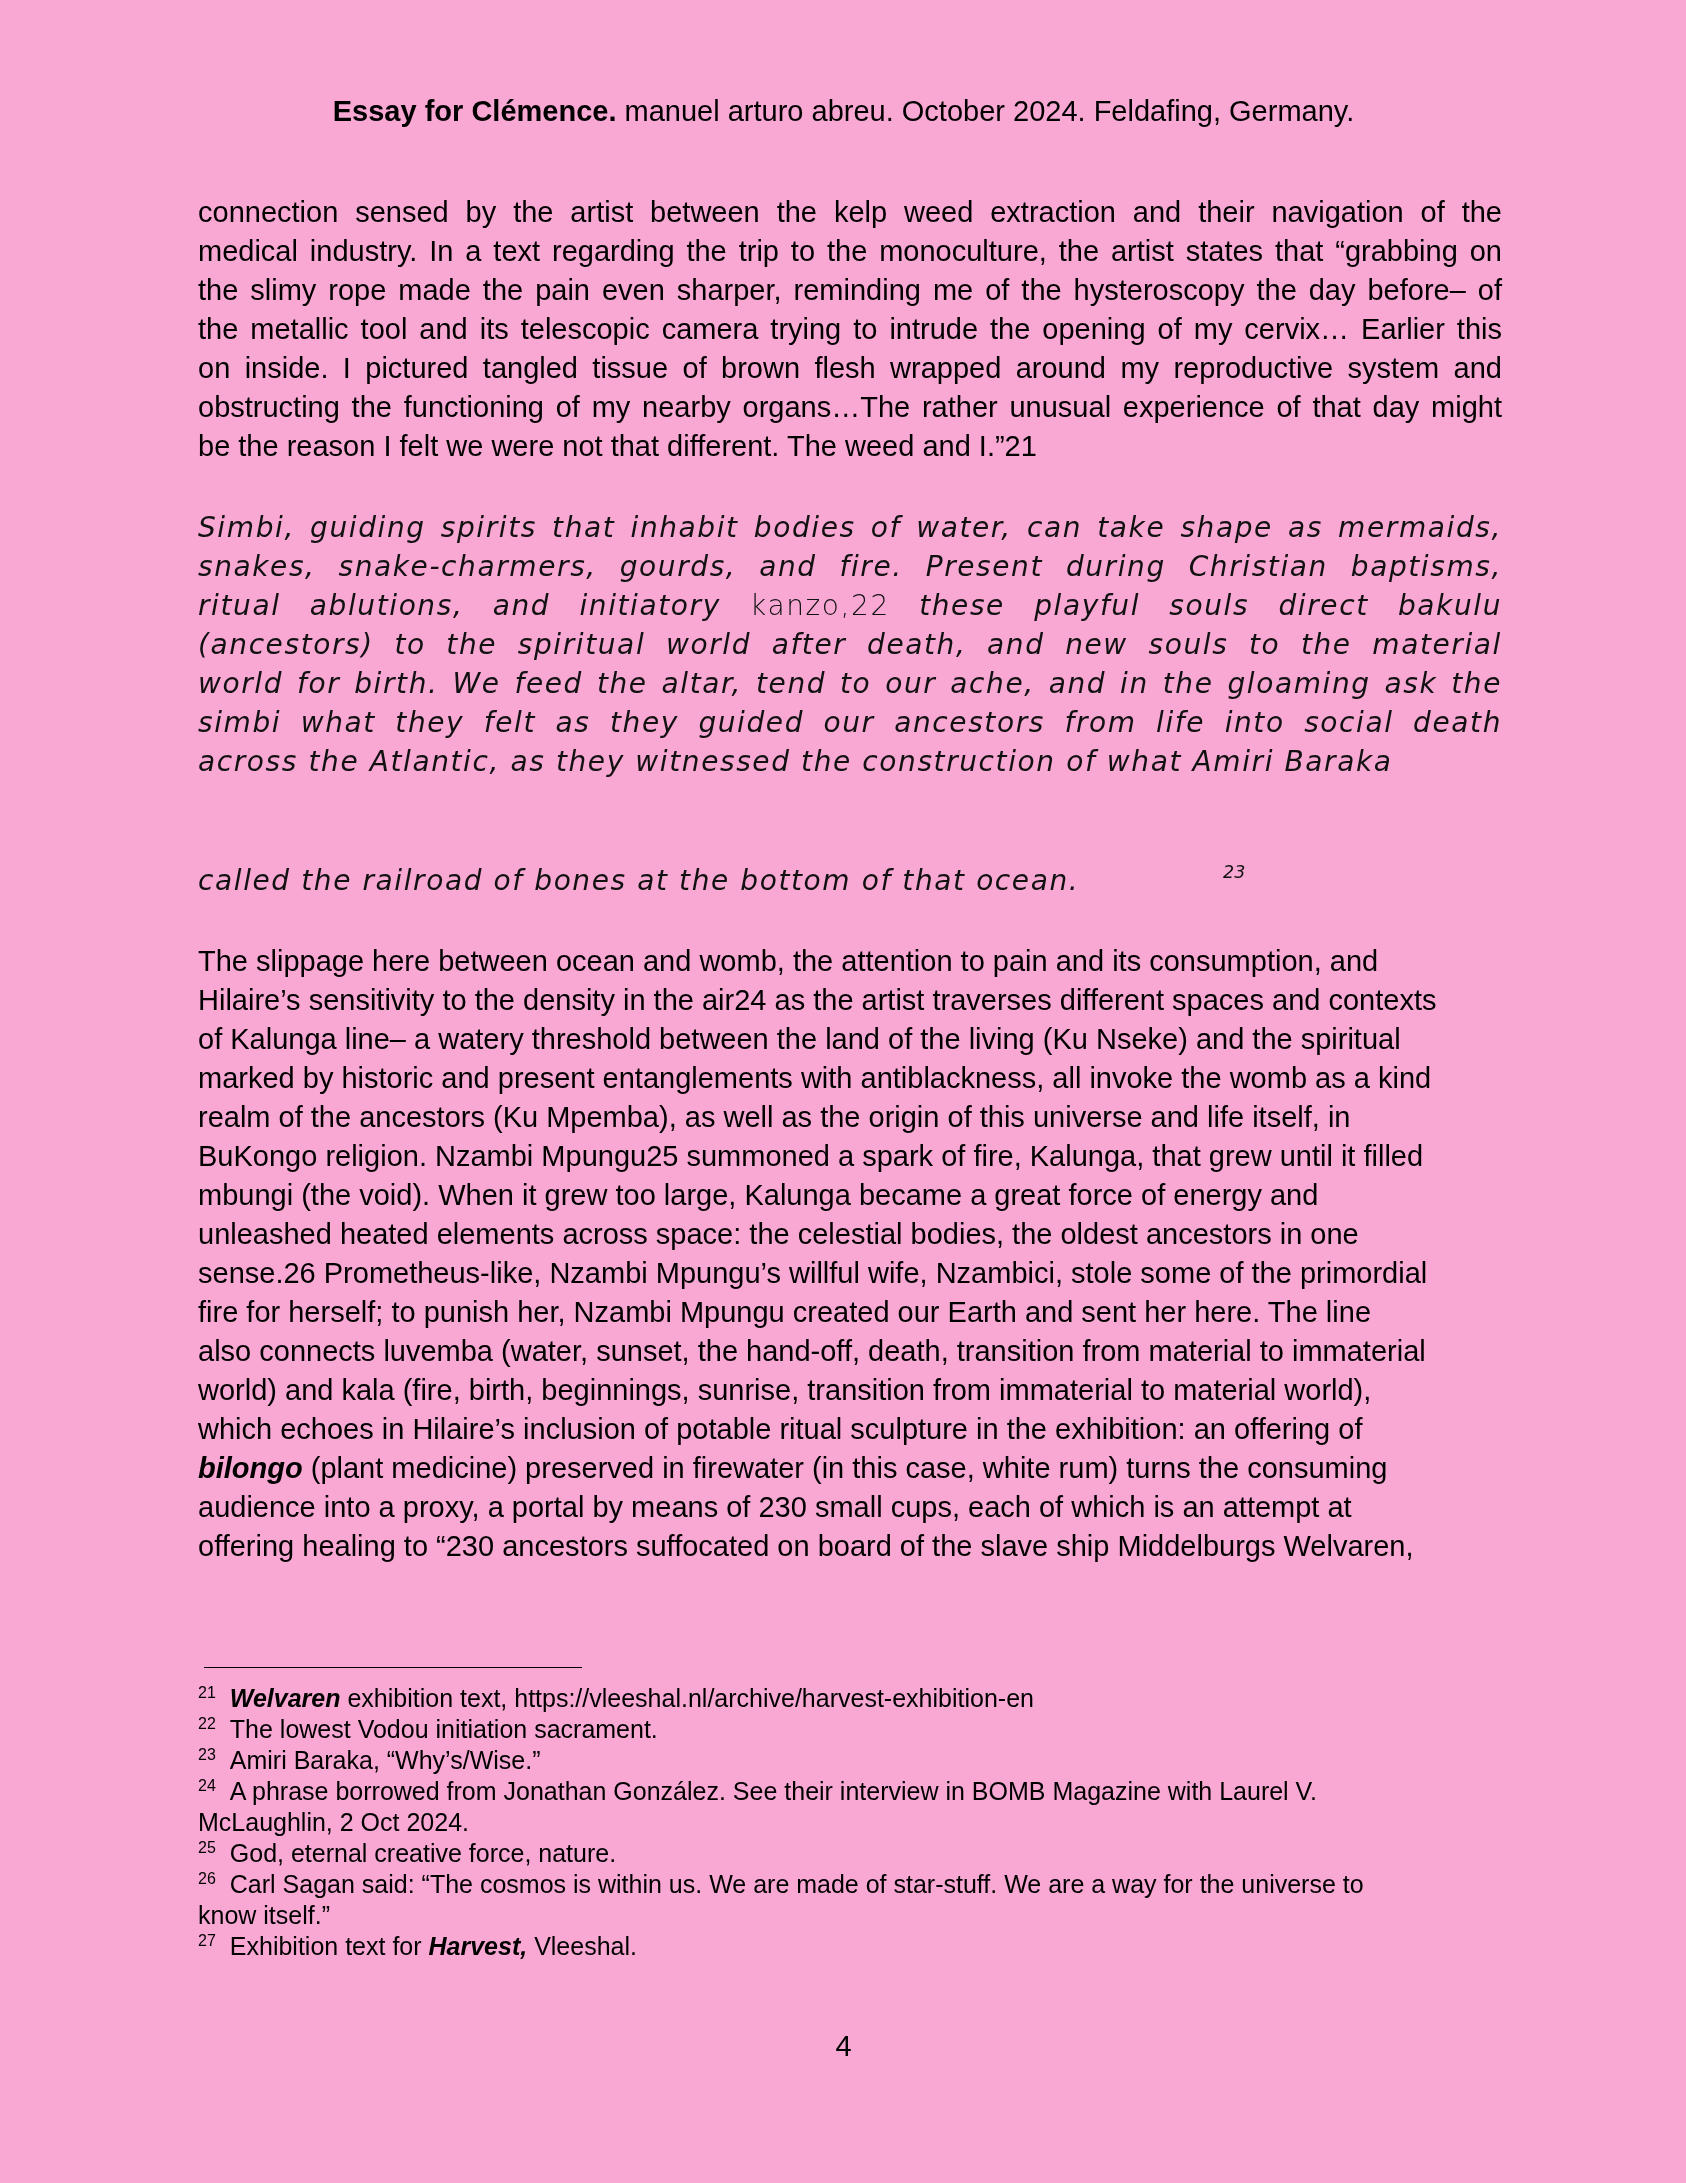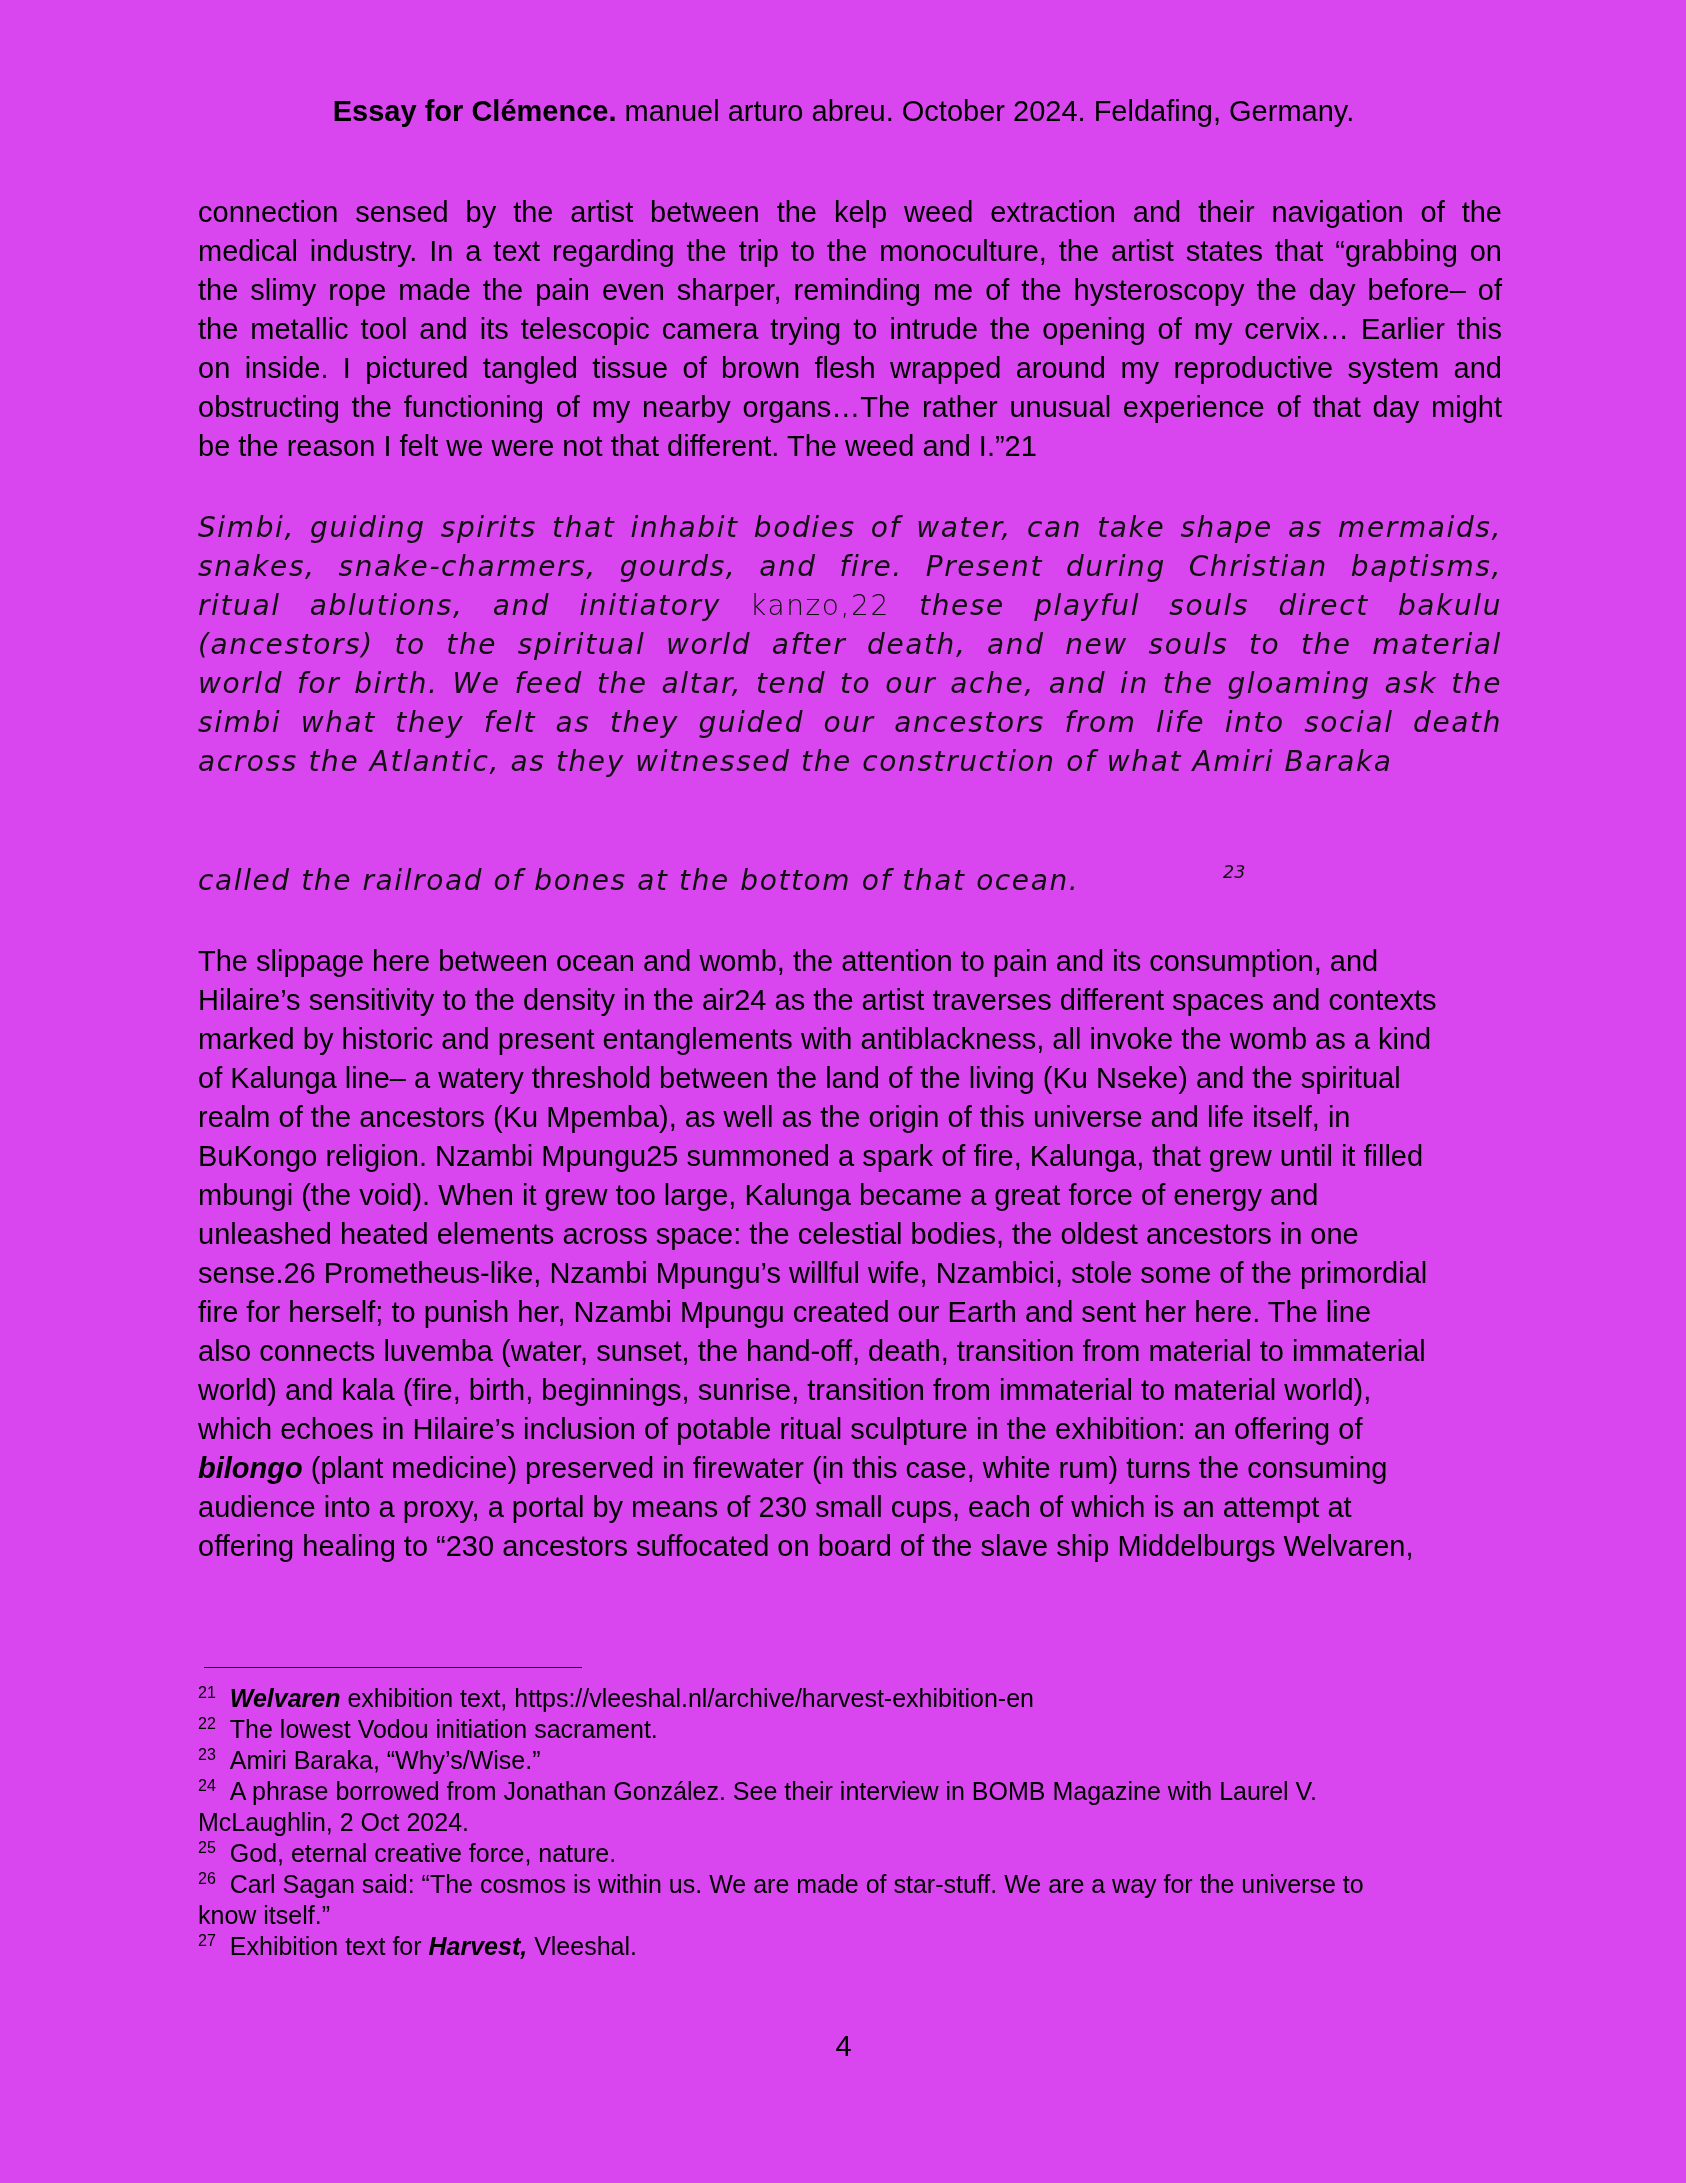--- a/index.html
+++ b/index.html
@@ -1,17 +1,17 @@
 <!DOCTYPE html>
 <html style="font-size:11.6px"><head>
 <meta charset="utf-8">
 <style>
   html, body { margin: 0; padding: 0; background: #ffffff; }
   body { width: 1687px; height: 2183px; position: relative; overflow: hidden; color: #000; }
-  .page { position: absolute; left: 0; top: 0; width: 1687px; height: 2183px; background: #d946ef; }
+  .page { position: absolute; left: 0; top: 0; width: 1687px; height: 2183px; background: #f9a8d4; }
   .header {
     position: absolute; left: 0; width: 1687px; top: 93px; text-align: center;
     font-family: "Liberation Sans", sans-serif; font-size: 29px; line-height: 36px;
   }
   .header .bold { font-weight: bold; }
   .body-text {
     position: absolute; left: 198px; width: 1304px;
     font-family: "Liberation Sans", sans-serif; font-size: 29px; line-height: 39px;
   }
   .justify { text-align: justify; }
@@ -81,22 +81,22 @@
     <span class="line">simbi what they felt as they guided our ancestors from life into social death</span>
     <span class="line last">across the Atlantic, as they witnessed the construction of what Amiri Baraka</span>
   </div>
 
   <div class="railroad">called the railroad of bones at the bottom of that ocean.</div>
   <div class="sup23">23</div>
 
   <div class="body-text para2">
     <span class="line">The slippage here between ocean and womb, the attention to pain and its consumption, and</span>
     <span class="line">Hilaire’s sensitivity to the density in the air24 as the artist traverses different spaces and contexts</span>
+    <span class="line">of Kalunga line– a watery threshold between the land of the living (Ku Nseke) and the spiritual</span>
     <span class="line">marked by historic and present entanglements with antiblackness, all invoke the womb as a kind</span>
-    <span class="line">of Kalunga line– a watery threshold between the land of the living (Ku Nseke) and the spiritual</span>
     <span class="line">realm of the ancestors (Ku Mpemba), as well as the origin of this universe and life itself, in</span>
     <span class="line">BuKongo religion. Nzambi Mpungu25 summoned a spark of fire, Kalunga, that grew until it filled</span>
     <span class="line">mbungi (the void). When it grew too large, Kalunga became a great force of energy and</span>
     <span class="line">unleashed heated elements across space: the celestial bodies, the oldest ancestors in one</span>
     <span class="line">sense.26 Prometheus-like, Nzambi Mpungu’s willful wife, Nzambici, stole some of the primordial</span>
     <span class="line">fire for herself; to punish her, Nzambi Mpungu created our Earth and sent her here. The line</span>
     <span class="line">also connects luvemba (water, sunset, the hand-off, death, transition from material to immaterial</span>
     <span class="line">world) and kala (fire, birth, beginnings, sunrise, transition from immaterial to material world),</span>
     <span class="line">which echoes in Hilaire’s inclusion of potable ritual sculpture in the exhibition: an offering of</span>
     <span class="line"><span class="bi">bilongo</span><span> (plant medicine) preserved in firewater (in this case, white rum) turns the consuming</span></span>

